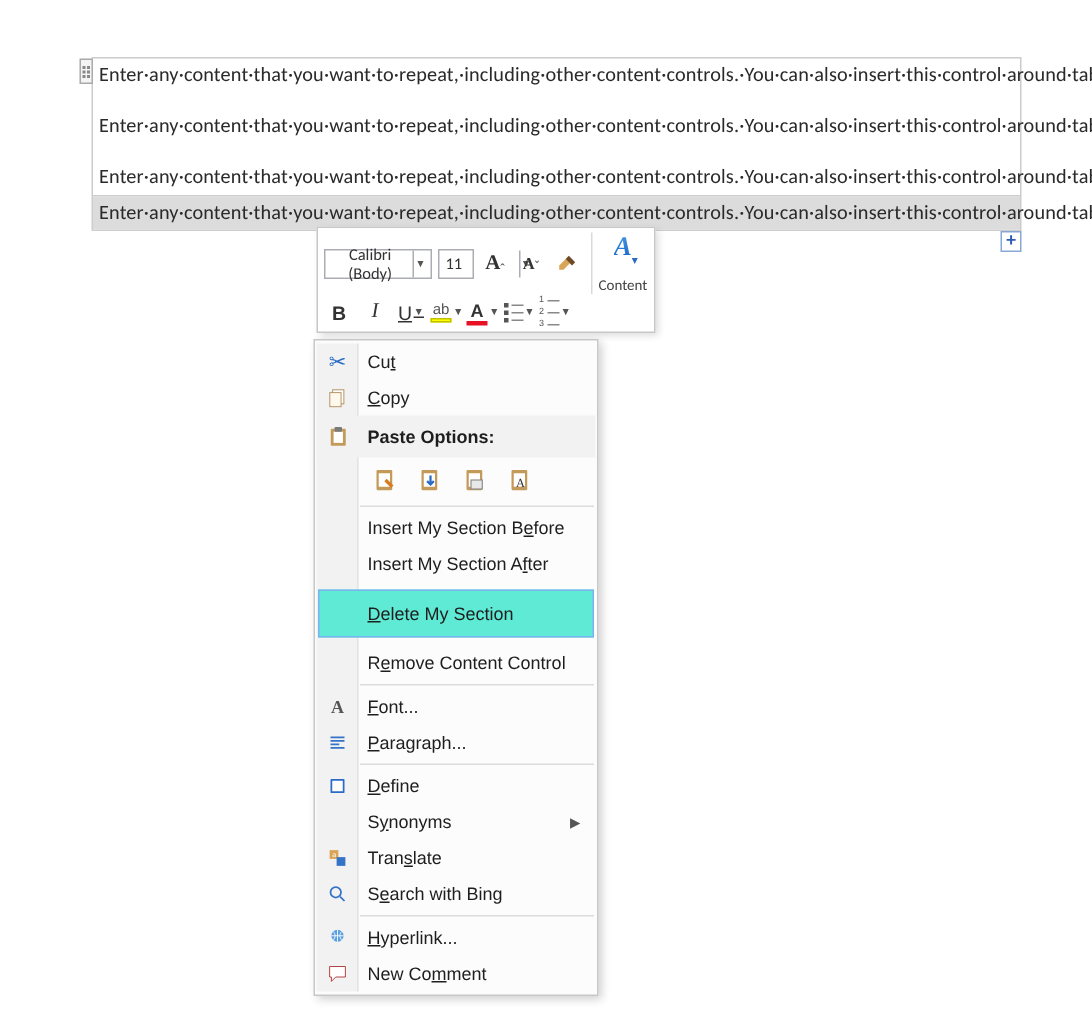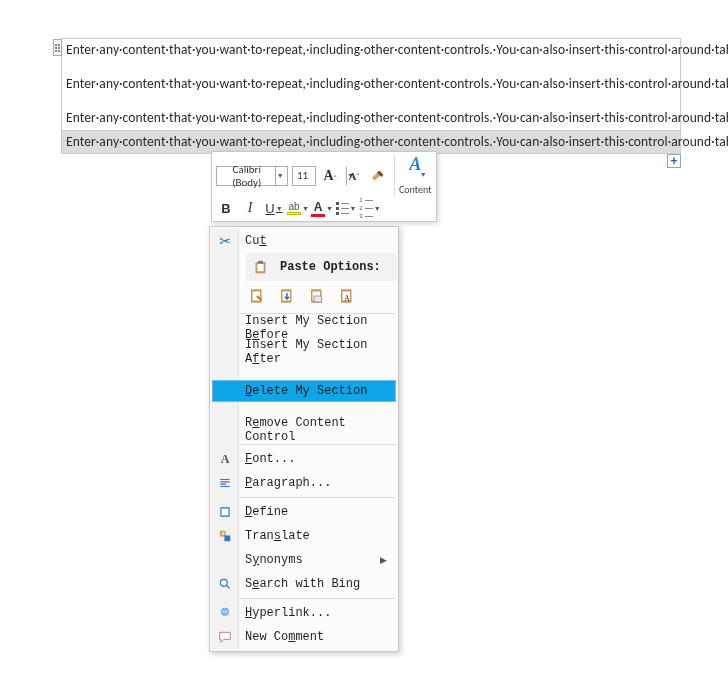--- a/index.html
+++ b/index.html
@@ -163,24 +163,24 @@
   }
   .cm-item {
     display:flex;
     align-items:center;
     height:24px;
     position:relative;
     z-index:1;
     padding:0 8px 0 0;
     cursor:pointer;
   }
-  .cm-item.tall { height:28px;margin-left:35px; }
-  .cm-item.hover { background:#0ea5e9;border:1px solid #7bb2f0;height:22px;margin:16px 1px; }
+  .cm-item.tall { height:28px; }
+  .cm-item.hover { background:#5eead4;border:1px solid #7bb2f0;height:32px;margin:5px 1px; }
   .cm-item.hover .icon-col { width:26px; }
-  .cm-label { padding-left:6px;flex:1;font-family:Liberation Mono, monospace; }
+  .cm-label { padding-left:6px;flex:1; }
   .cm-label .und { text-decoration:underline; }
   .cm-label.bold { font-weight:600; }
   .cm-sep {
     height:1px;background:#dcdcdc;margin:2px 1px 2px 29px;position:relative;z-index:1;
   }
   .cm-arrow { font-size:9px;color:#555;margin-right:2px; }
   .paste-strip {
     display:flex;gap:6px;padding-left:34px;height:30px;align-items:center;
     position:relative;z-index:1;
   }
@@ -316,20 +316,29 @@
 <div class="context-menu">
   <div class="icon-strip"></div>
 
   <div class="cm-item">
     <div class="icon-col">
         <span class="scissors">✂</span>
       </div>
     <div class="cm-label"><span></span>Cu<span class="und">t</span></div>
   </div>
 
+  <div class="cm-item">
+    <div class="icon-col">
+      <svg width="15" height="15" viewBox="0 0 24 24">
+          <rect x="6" y="3" width="12" height="15" fill="#fff" stroke="#b28f5e"></rect>
+          <rect x="3" y="6" width="12" height="15" fill="#fff8ec" stroke="#b28f5e"></rect>
+        </svg>
+    </div>
+    <div class="cm-label"><span class="und">C</span>opy</div>
+  </div>
 
   <div class="cm-item tall" style="background:#f2f2f2;">
     <div class="icon-col">
       <svg width="15" height="17" viewBox="0 0 24 24">
           <rect x="4" y="3" width="16" height="18" rx="1" fill="#c49a5a"></rect>
           <rect x="7" y="6" width="10" height="12" fill="#fff"></rect>
           <rect x="8" y="1" width="8" height="5" rx="1" fill="#7a7a7a"></rect>
         </svg>
     </div>
     <div class="cm-label bold">Paste Options:</div>
@@ -407,35 +416,35 @@
   <div class="cm-item">
     <div class="icon-col">
       <svg width="14" height="14" viewBox="0 0 24 24">
           <rect x="4" y="4" width="16" height="16" rx="1" fill="#2a6bc7"></rect>
           <rect x="6" y="6" width="12" height="12" fill="#fff"></rect>
         </svg>
     </div>
     <div class="cm-label"><span class="und">D</span>efine</div>
   </div>
   <div class="cm-item">
+    <div class="icon-col"></div>
+    <div class="cm-label">S<span class="und">y</span>nonyms</div>
+    <span class="cm-arrow">▶</span>
+  </div>
+  <div class="cm-item">
     <div class="icon-col">
       <svg width="14" height="14" viewBox="0 0 24 24">
           <rect x="3" y="3" width="10" height="10" fill="#d9a455"></rect>
           <rect x="11" y="11" width="10" height="10" fill="#3573c7"></rect>
           <text x="6" y="11" font-size="8" fill="#fff">a</text>
         </svg>
     </div>
     <div class="cm-label">Tran<span class="und">s</span>late</div>
   </div>
   <div class="cm-item">
-    <div class="icon-col"></div>
-    <div class="cm-label">S<span class="und">y</span>nonyms</div>
-    <span class="cm-arrow">▶</span>
-  </div>
-  <div class="cm-item">
     <div class="icon-col">
       <svg width="14" height="14" viewBox="0 0 24 24">
           <circle cx="10" cy="10" r="6" fill="none" stroke="#3573c7" stroke-width="2"></circle>
           <path d="M15 15l5 5" stroke="#3573c7" stroke-width="2"></path>
         </svg>
     </div>
     <div class="cm-label">S<span class="und">e</span>arch with Bing</div>
   </div>
 
   <div class="cm-sep"></div>

